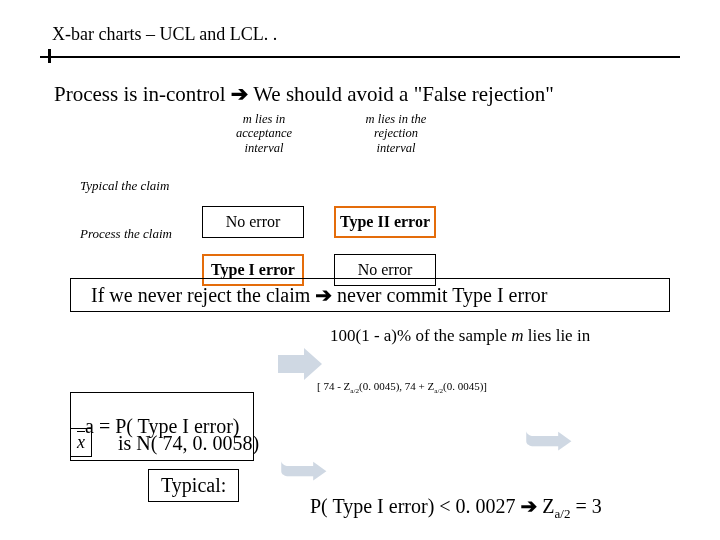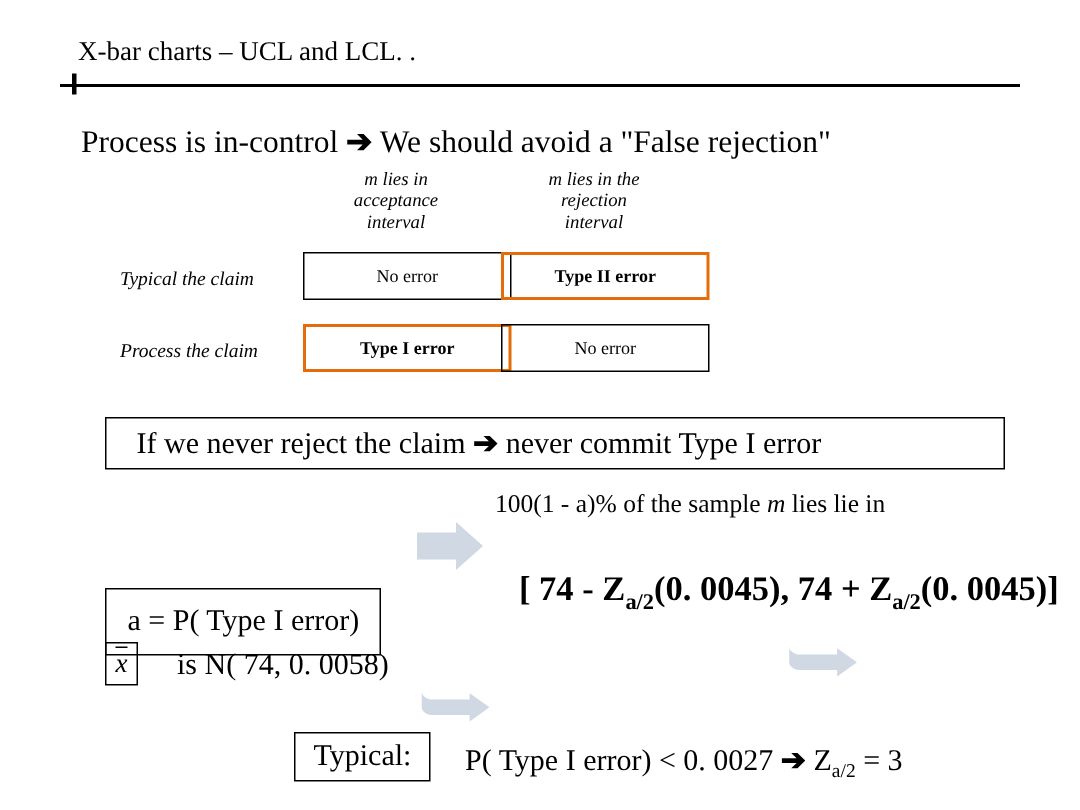--- a/index.html
+++ b/index.html
@@ -4,35 +4,35 @@
 <style>
   * { box-sizing: border-box; margin: 0; padding: 0; }
   body { width: 720px; height: 540px; background: #fff; font-family: "Times New Roman", serif; color: #000; position: relative; }
   .title-row { position: absolute; top: 24px; left: 52px; font-size: 18px; }
   .title-rule { position: absolute; top: 56px; left: 40px; width: 640px; height: 0; border-top: 2px solid #000; }
   .tick-v { position: absolute; top: 49px; left: 48px; width: 0; height: 14px; border-left: 3px solid #000; }
   .subhead { position: absolute; top: 82px; left: 54px; font-size: 21px; }
   .arrow-glyph { font-family: Arial, sans-serif; font-weight: bold; }
   .col-head { position: absolute; font-style: italic; font-size: 12.5px; text-align: center; line-height: 1.15; }
   .row-head { position: absolute; font-style: italic; font-size: 13px; }
-  .cell { position: absolute; width: 139px; height: 32px; border: 1px solid #000; display: flex; align-items: center; justify-content: center; font-size: 12px; }
+  .cell { position: absolute; width: 102px; height: 32px; border: 1px solid #000; display: flex; align-items: center; justify-content: center; font-size: 16px; margin-top: 38px; }
   .cell.orange { border: 2px solid #e46c0a; font-weight: bold; }
   .stmt1 { position: absolute; top: 278px; left: 70px; right: 50px; font-size: 20px; border: 1px solid #000; padding: 4px 20px; }
-  .alpha-box { position: absolute; top: 348px; left: 70px; font-size: 20px; border: 1px solid #000; padding: 10px 14px; }
+  .alpha-box { position: absolute; top: 348px; left: 70px; font-size: 20px; border: 1px solid #000; padding: 22px 14px; }
   .fat-arrow-r { position: absolute; display: flex; align-items: center; }
   .fat-arrow-r .shaft { width: 26px; height: 18px; background: #cfd8e3; }
   .fat-arrow-r .head { width: 0; height: 0; border-top: 16px solid transparent; border-bottom: 16px solid transparent; border-left: 18px solid #cfd8e3; }
   .rhs1 { position: absolute; top: 326px; left: 330px; font-size: 17px; }
   .ital { font-style: italic; }
-  .rhs2 { position: absolute; top: 380px; left: 346px; font-size: 23px; font-weight: bold; }
+  .rhs2 { position: absolute; top: 380px; left: 317px; font-size: 11px; }
   .xbar-box { position: absolute; top: 428px; left: 70px; border: 1px solid #000; padding: 3px 6px; font-style: italic; font-size: 18px; }
   .xbar-over { text-decoration: overline; display: inline-block; }
   .isN { position: absolute; top: 432px; left: 118px; font-size: 20px; }
   .curved-arrow { position: absolute; color: #cfd8e3; font-size: 44px; transform: scaleX(1.4); }
-  .typical-box { position: absolute; top: 488px; left: 148px; border: 1px solid #000; padding: 4px 12px; font-size: 20px; margin-left: 48px; }
+  .typical-box { position: absolute; top: 469px; left: 148px; border: 1px solid #000; padding: 4px 12px; font-size: 20px; }
   .pline { position: absolute; top: 494px; left: 310px; font-size: 20px; }
   .sub { font-size: 0.65em; vertical-align: sub; }
   .greek { font-family: 'Symbol', serif; margin-top: 44px; }
 </style>
 </head>
 <body>
 
 <div class="title-row">X-bar charts – UCL and LCL. .</div>
 <div class="title-rule"></div>
 <div class="tick-v"></div>

